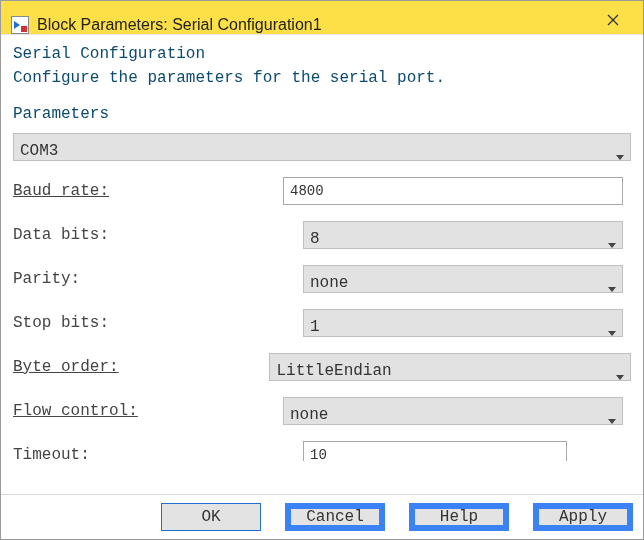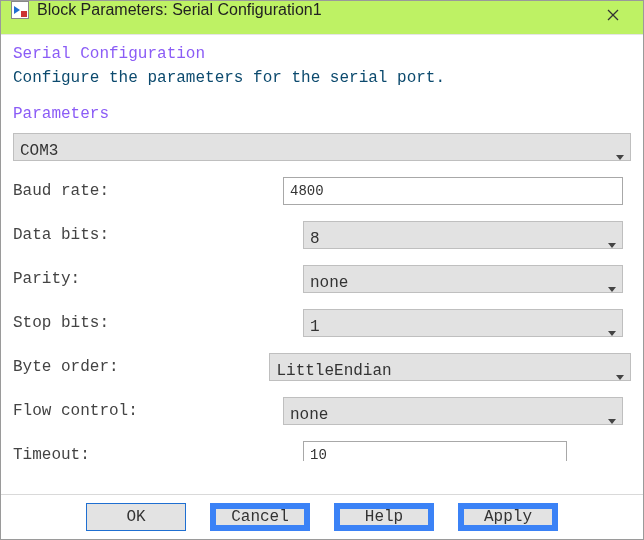--- a/index.html
+++ b/index.html
@@ -15,24 +15,24 @@
     height: 540px;
     background: #ffffff;
     border: 1px solid #9a9a9a;
     display: flex;
     flex-direction: column;
     position: relative;
   }
   .titlebar {
     height: 34px;
     display: flex;
-    align-items: flex-start;
+    align-items: flex-end;
     padding: 0 10px;
     border-bottom: 1px solid #e5e5e5;
-    background: #bef264;
+    background: #fde047;
   }
   .appicon {
     width: 18px; height: 18px;
     margin-right: 8px;
     display: inline-block;
     background: #ffffff;
     border: 1px solid #888;
     position: relative;
   }
   .appicon::before {
@@ -67,38 +67,38 @@
   .content {
     flex: 1;
     padding: 6px 10px 10px 10px;
     display: flex;
     flex-direction: column;
     gap: 4px;
     overflow: hidden;
   }
 
   .section-heading {
-    color: #8b5cf6;
+    color: #0c4a6e;
     padding: 4px 2px 0 2px;
   }
   .description {
     color: #0c4a6e;
     padding: 2px 2px 10px 2px;
   }
 
   .field-row {
     display: flex;
     align-items: center;
     padding: 6px 2px;
   }
   .field-label {
     color: #444;
   }
   .label-comm   { width: 190px; }
-  .label-narrow { width: 270px; }
+  .label-narrow { width: 270px; text-decoration: underline; }
   .label-mid    { width: 290px; }
 
   .text-input {
     height: 28px;
     border: 1px solid #a8a8a8;
     padding: 2px 6px;
     font-family: inherit;
     font-size: 14px;
     color: #333;
     background: #fff;
@@ -121,21 +121,21 @@
     border-left: 4px solid transparent;
     border-right: 4px solid transparent;
     border-top: 5px solid #444;
     margin-left: 6px;
   }
 
   .footer {
     border-top: 1px solid #d9d9d9;
     padding: 8px 10px;
     display: flex;
-    justify-content: center;
+    justify-content: flex-end;
     gap: 24px;
     margin-top: 33px;
   }
   .btn {
     width: 100px;
     height: 28px;
     background: #e3e3e3;
     border: 6px solid #3b82f6;
     display: flex;
     align-items: center;

